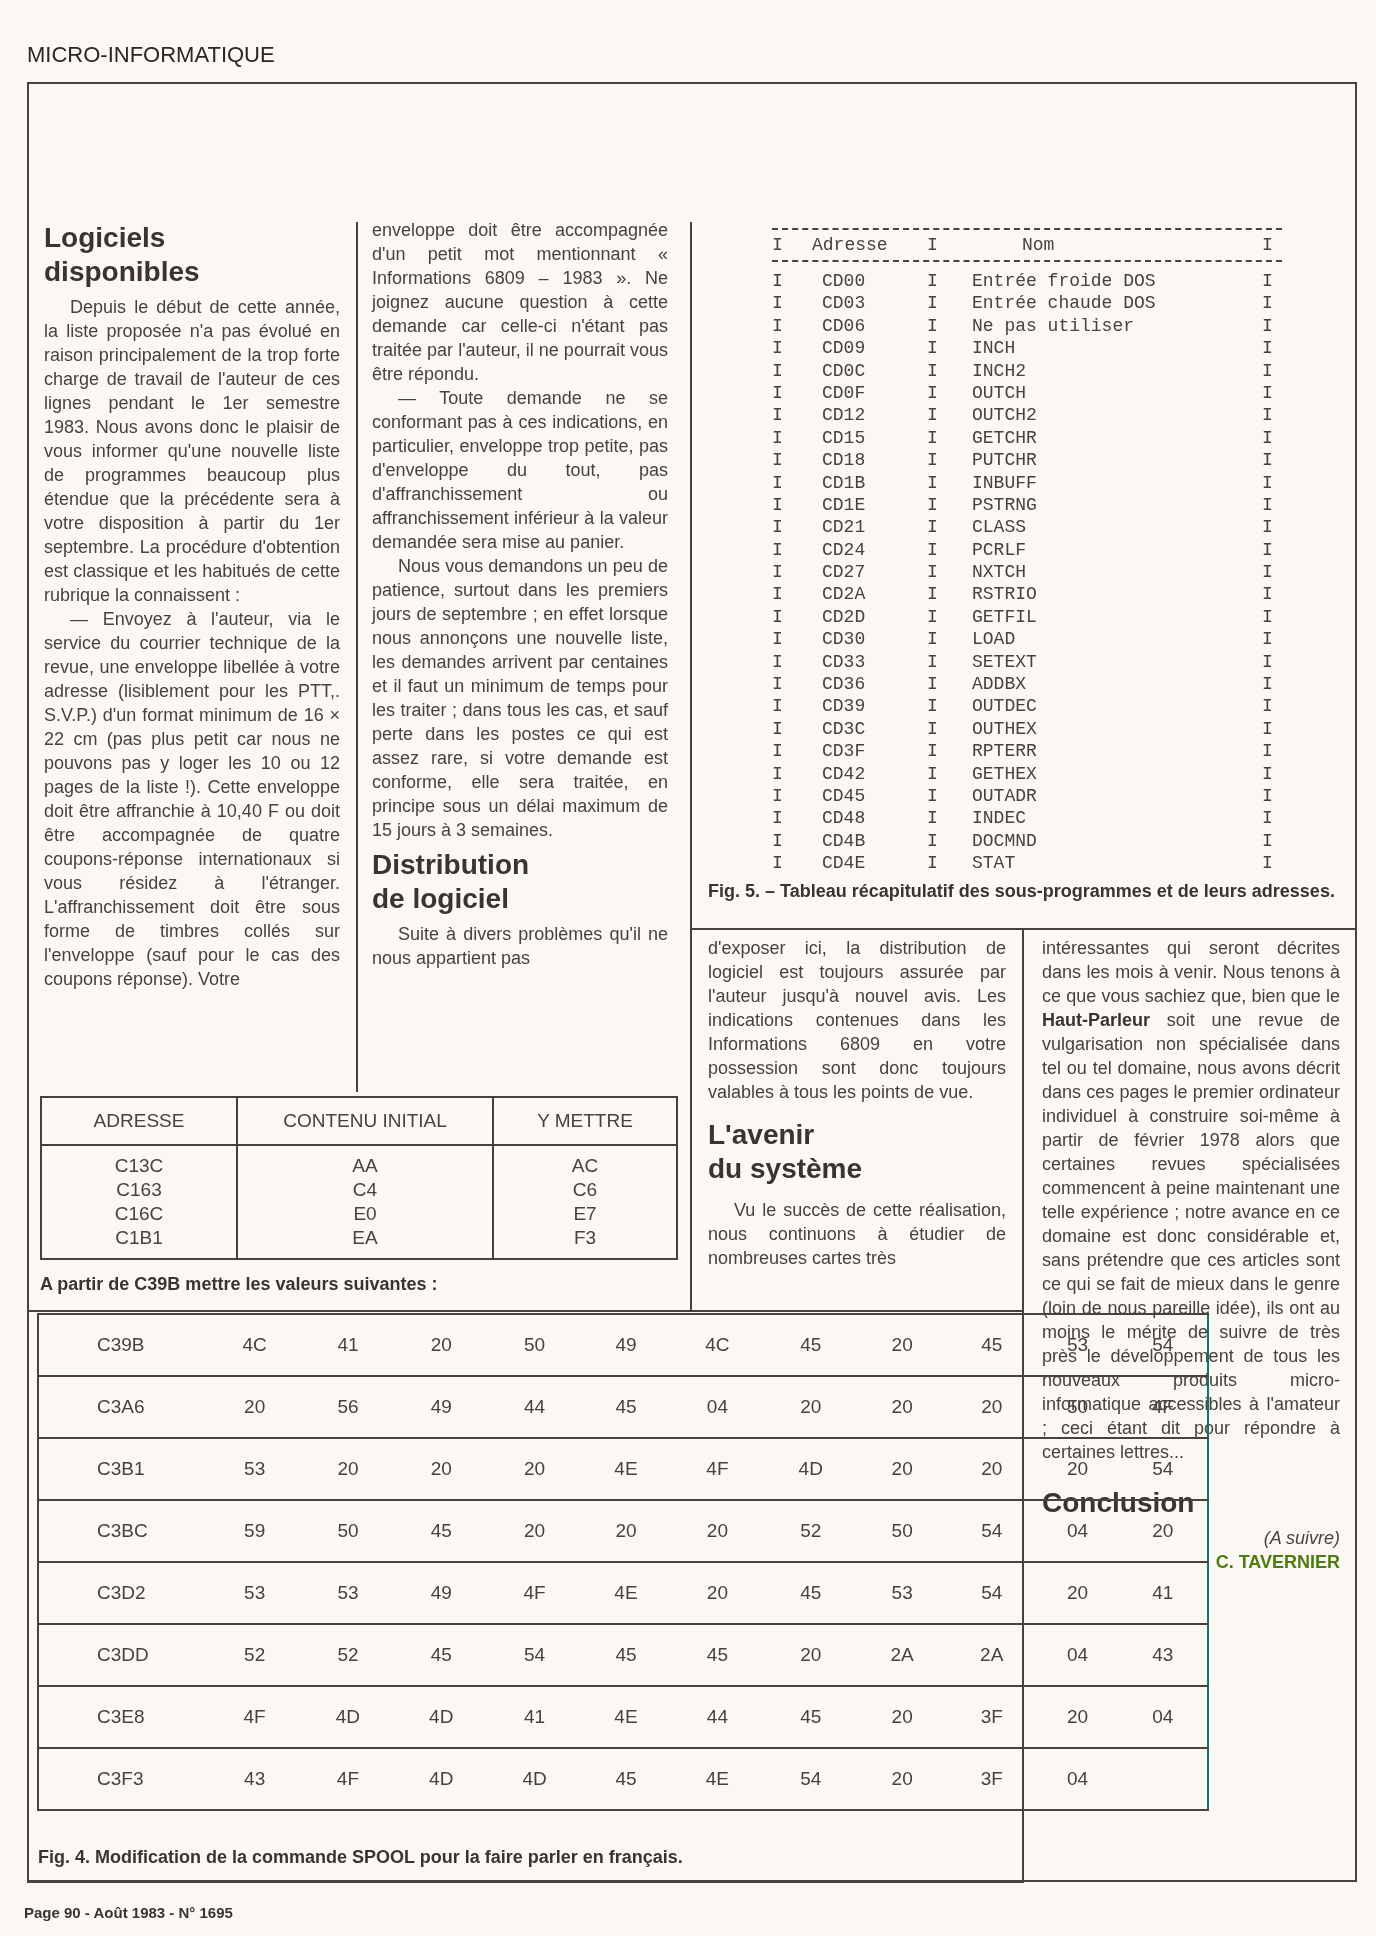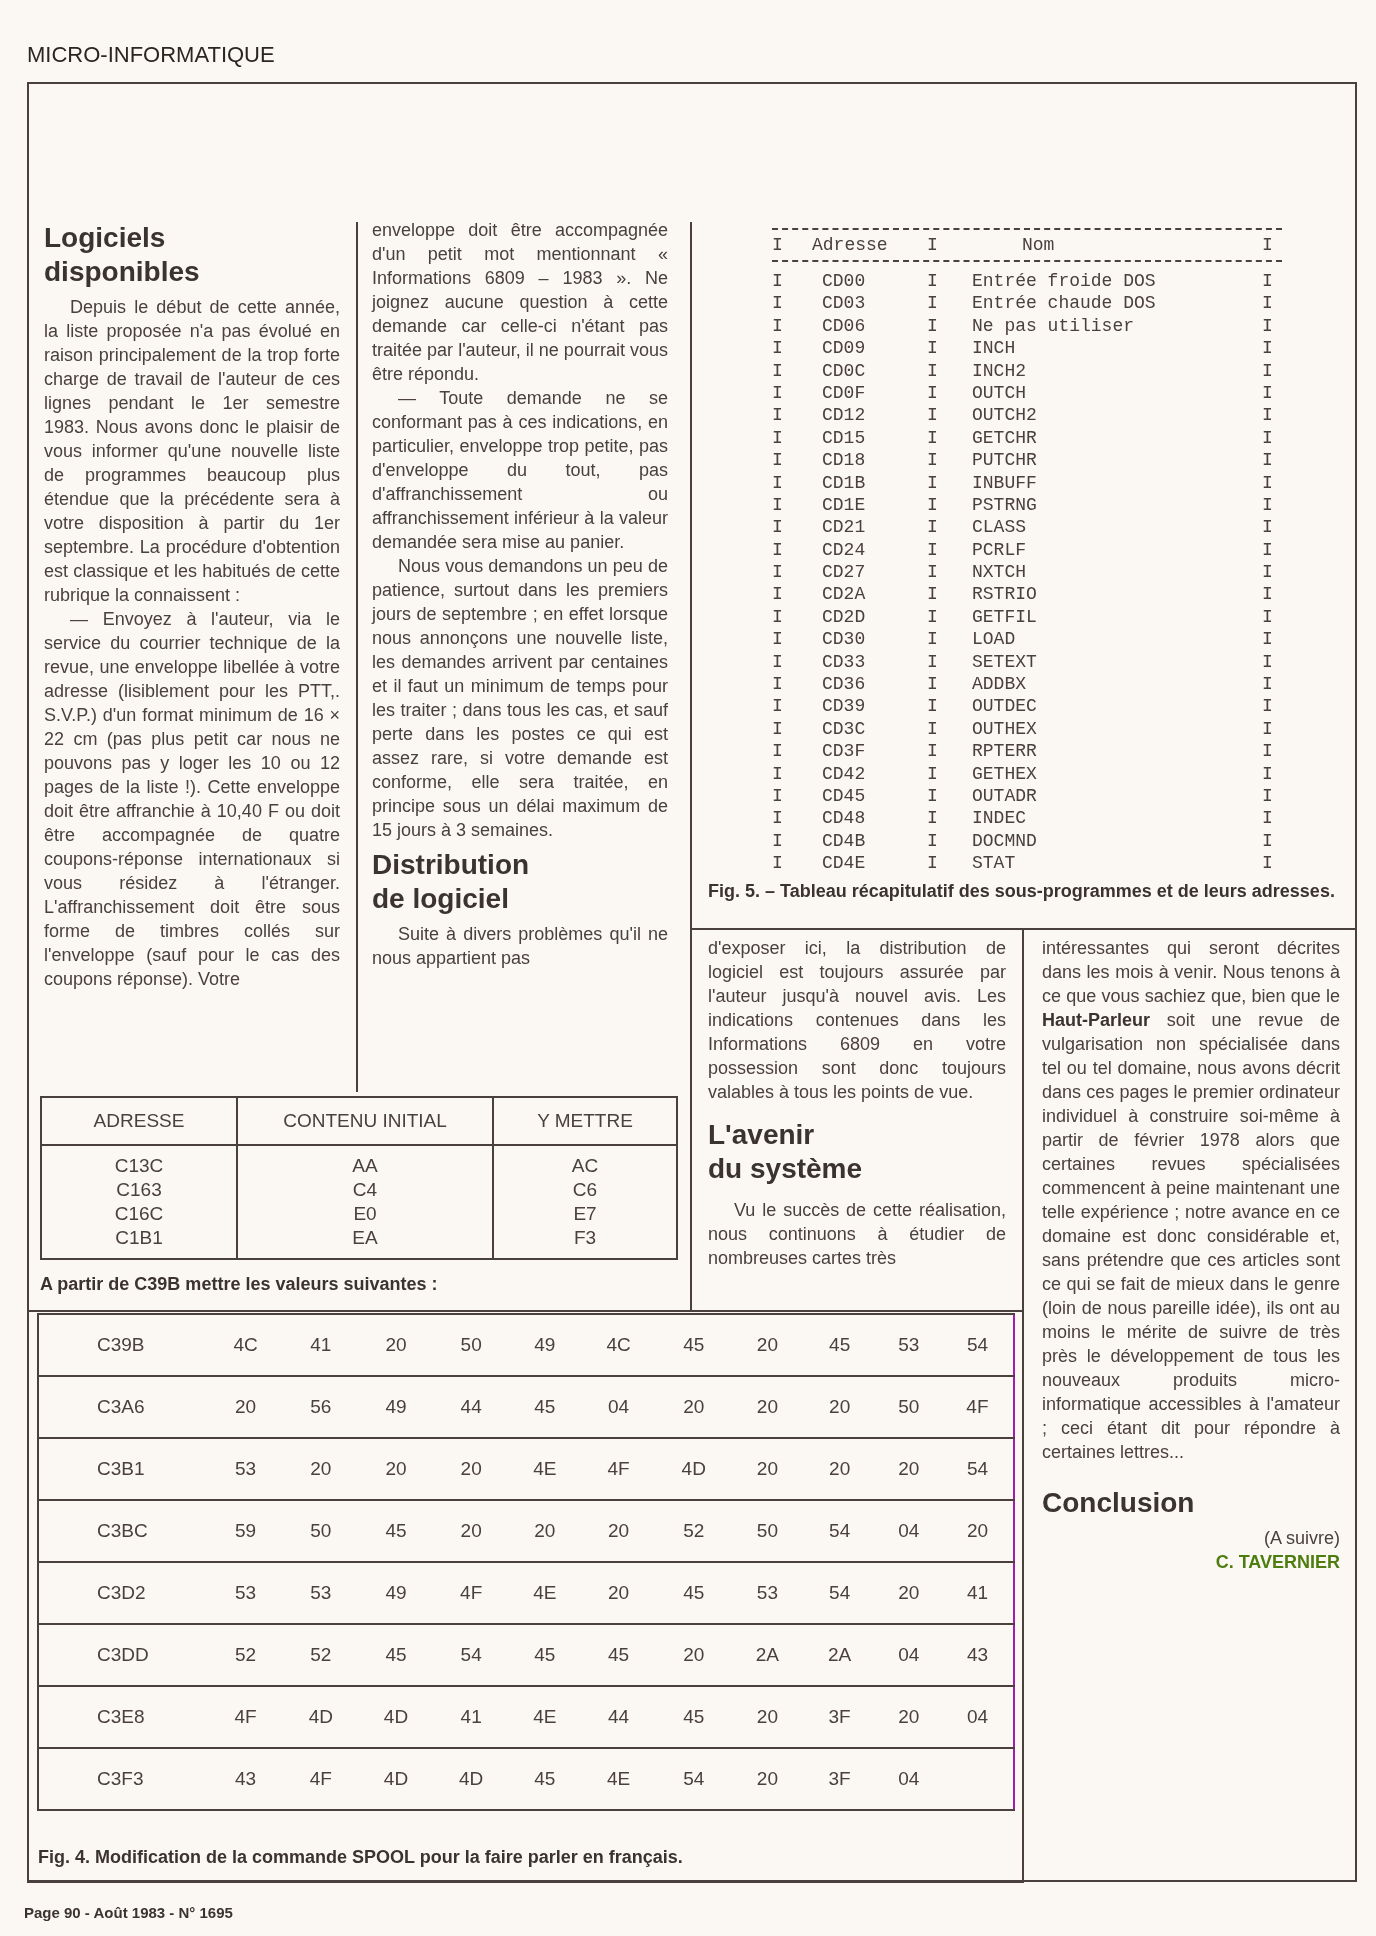--- a/index.html
+++ b/index.html
@@ -290,21 +290,21 @@
   <div class="heading" style="margin-top:14px;">
     <div>L'avenir</div>
     <div>du système</div>
   </div>
   <p style="margin-top:12px;">Vu le succès de cette réalisation, nous continuons à étudier de nombreuses cartes très</p>
 </div>
 
 <div class="abs col-text" style="left:1042px; top:936px; width:298px;">
   <p class="noindent"><span>intéressantes qui seront décrites dans les mois à venir. Nous tenons à ce que vous sachiez que, bien que le </span><b class="inl">Haut-Parleur</b><span> soit une revue de vulgarisation non spécialisée dans tel ou tel domaine, nous avons décrit dans ces pages le premier ordinateur individuel à construire soi-même à partir de février 1978 alors que certaines revues spécialisées commencent à peine maintenant une telle expérience ; notre avance en ce domaine est donc considérable et, sans prétendre que ces articles sont ce qui se fait de mieux dans le genre (loin de nous pareille idée), ils ont au moins le mérite de suivre de très près le développement de tous les nouveaux produits micro-informatique accessibles à l'amateur ; ceci étant dit pour répondre à certaines lettres...</span></p>
   <div class="heading" style="margin-top:22px;">Conclusion</div>
-  <div style="text-align:right; ">(A suivre)</div>
+  <div style="text-align:right; font-style:italic;">(A suivre)</div>
   <div style="text-align:right; font-weight:bold; color:#4d7c0f;">C. TAVERNIER</div>
 </div>
 
 <table class="abs t1" style="left:40px; top:1096px; width:638px;">
   <thead>
     <tr>
       <th style="width:192px;">ADRESSE</th>
       <th style="width:252px;">CONTENU INITIAL</th>
       <th>Y METTRE</th>
     </tr>
@@ -327,21 +327,21 @@
           <div>AC</div>
           <div>C6</div>
           <div>E7</div>
           <div>F3</div>
         </td>
     </tr>
   </tbody>
 </table>
 <div class="abs caption" style="left:40px; top:1273px;">A partir de C39B mettre les valeurs suivantes :</div>
 
-<table class="abs t2" style="left:37px; top:1313px; width:978px; border-left:2px solid #4a403c; border-right:2px solid #a21caf;">
+<table class="abs t2" style="left:37px; top:1313px; width:1172px; border-left:2px solid #4a403c; border-right:2px solid #0f766e;">
   <tbody id="t2body">
       <tr>
         <td class="addr">C39B</td>
         <td>4C</td>
         <td>41</td>
         <td>20</td>
         <td>50</td>
         <td>49</td>
         <td>4C</td>
         <td>45</td>

